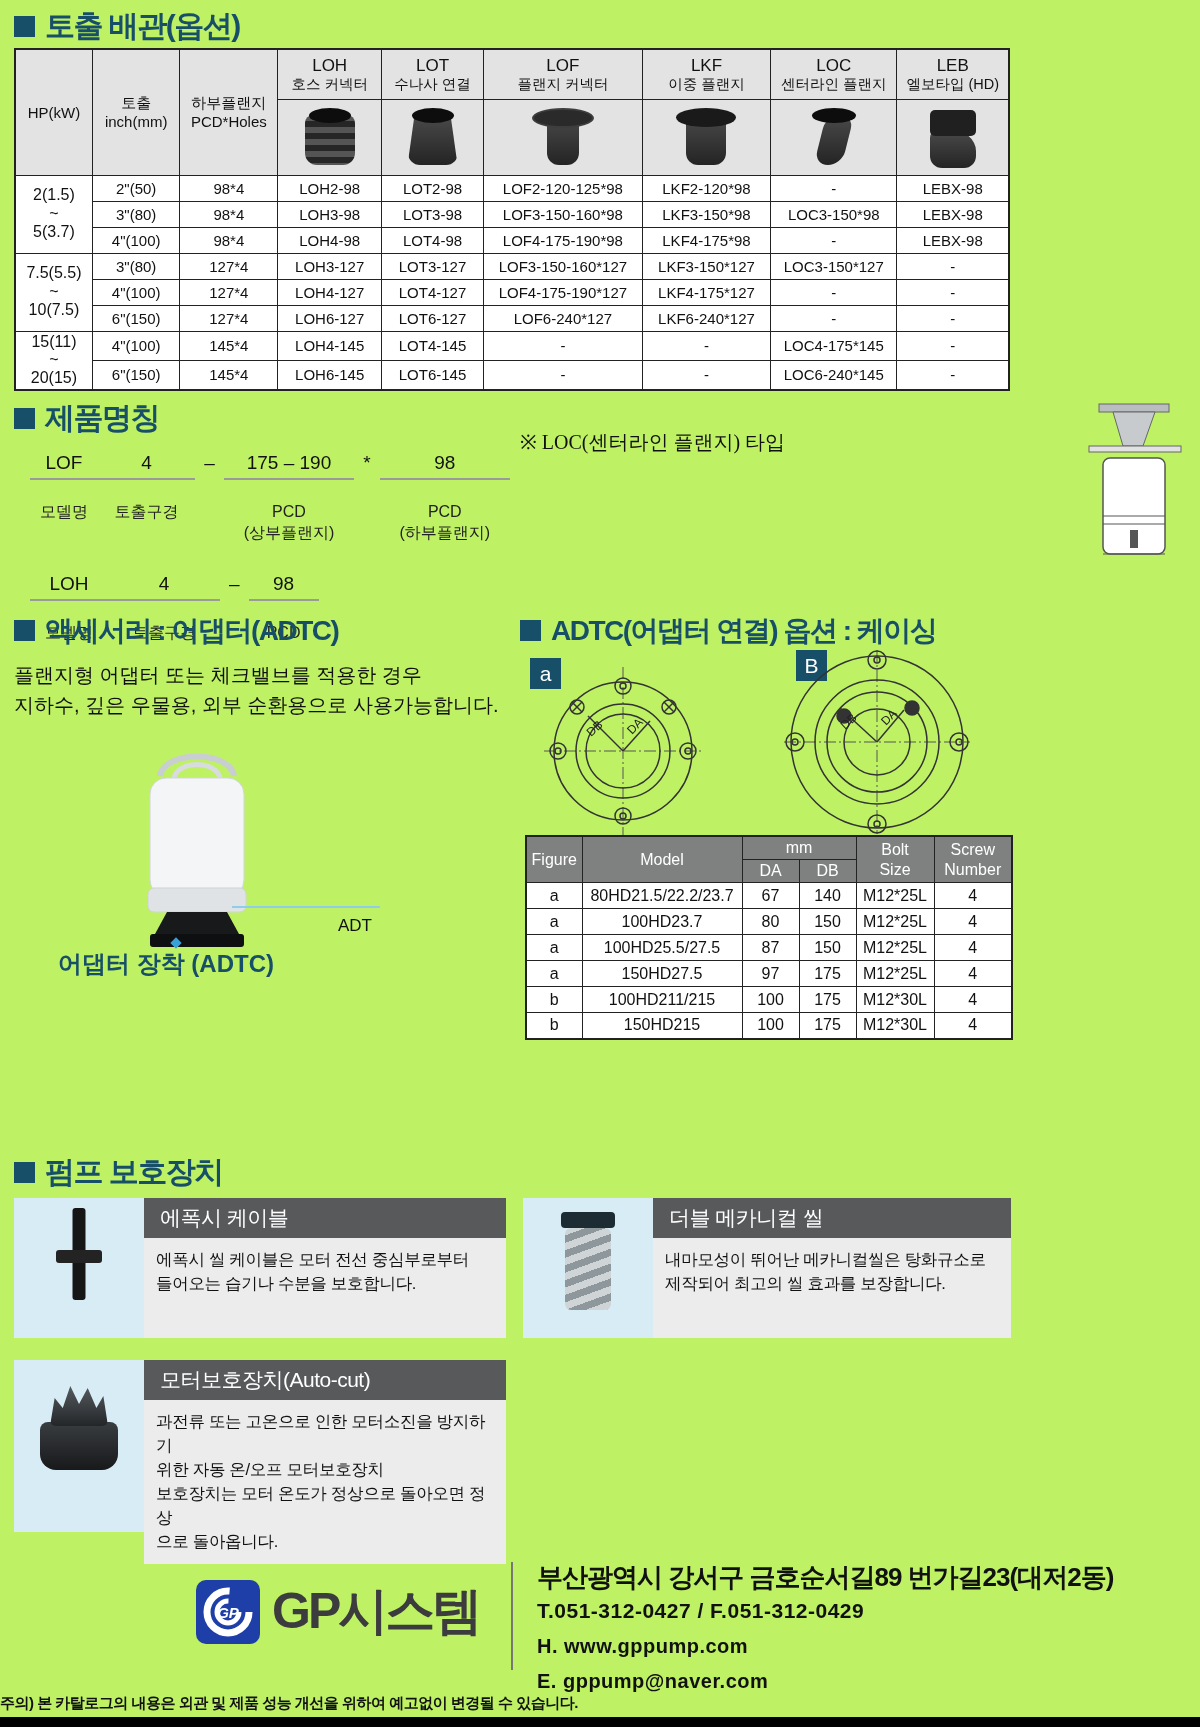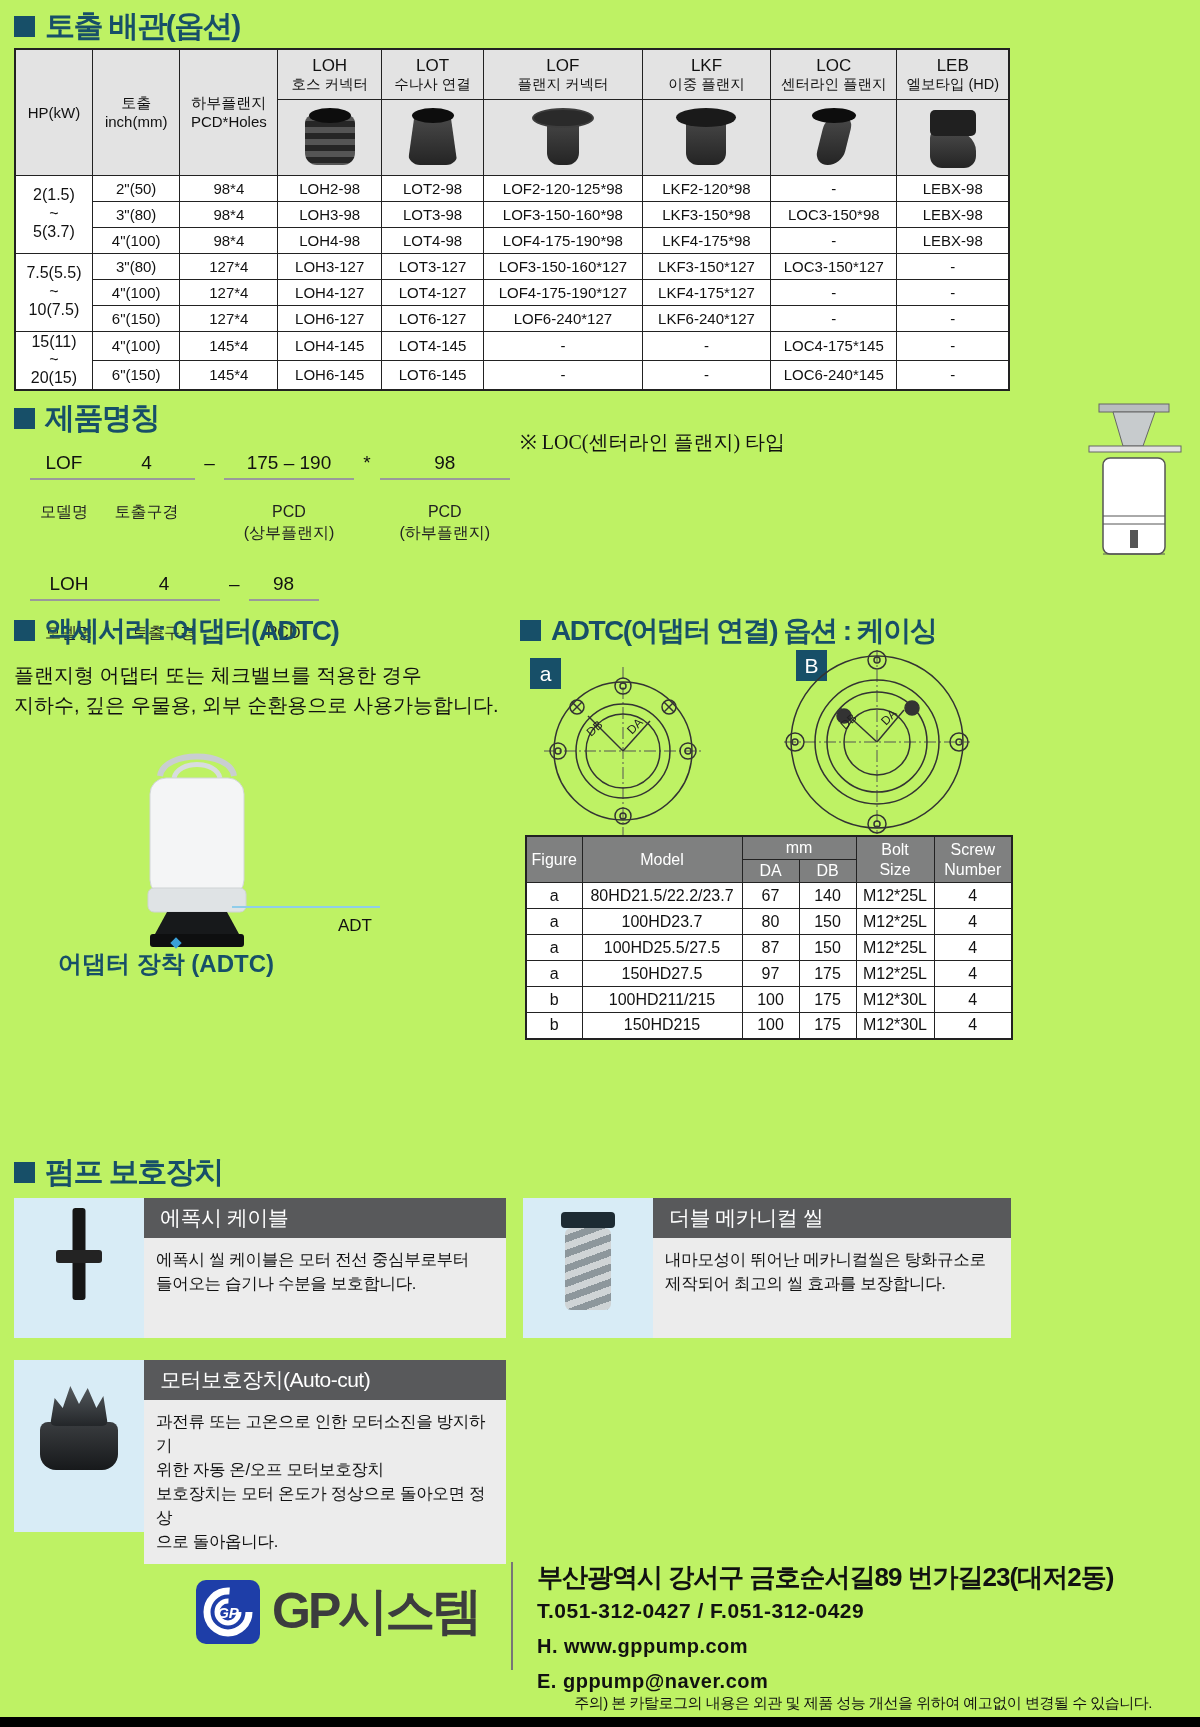--- a/index.html
+++ b/index.html
@@ -95,21 +95,21 @@
   
   .footer-logo{position:absolute;left:196px;top:1578px;display:flex;align-items:center}
   .logo-mark{width:64px;height:64px;background:var(--logo-blue);border-radius:10px;position:relative;flex:none;margin-right:12px}
   .logo-mark svg{position:absolute;left:0;top:0}
   .logo-text{font-size:50px;font-weight:800;color:#3c3c3e;letter-spacing:-3px}
   .footer-divider{position:absolute;left:511px;top:1562px;width:2px;height:108px;background:#777}
   .footer-lines{position:absolute;left:537px;top:1560px}
   .footer-lines .l1{font-size:26px;font-weight:700;letter-spacing:-1px}
   .footer-lines .l2{font-size:21px;font-weight:800;margin-top:4px;letter-spacing:0.5px}
   .footer-lines .l3,.footer-lines .l4{font-size:20px;font-weight:800;margin-top:12px;letter-spacing:0.5px}
-  .bottom-note{position:absolute;left:0;top:1694px;width:1152px;text-align:right;font-size:15px;font-weight:400;letter-spacing:-0.5px}
+  .bottom-note{position:absolute;left:0;top:1694px;width:1152px;text-align:left;font-size:15px;font-weight:700;letter-spacing:-0.5px}
   .bottom-bar{position:absolute;left:0;top:1717px;width:1200px;height:10px;background:#000}
 </style>
 </head>
 <body style="--accent: #174f68; --tbl-head: #e3e3e3; --gray-head: #7f8080; --card-title: #58595b; --card-body: #ececec; --photo-bg: #d8ecf6; --logo-blue: #1e3ea8;">
 
 <div class="page">
 
   <h2 class="sec" style="left:14px;top:6px"><span class="sq"></span><span>토출 배관(옵션)</span></h2>
 
   <table class="disc">

